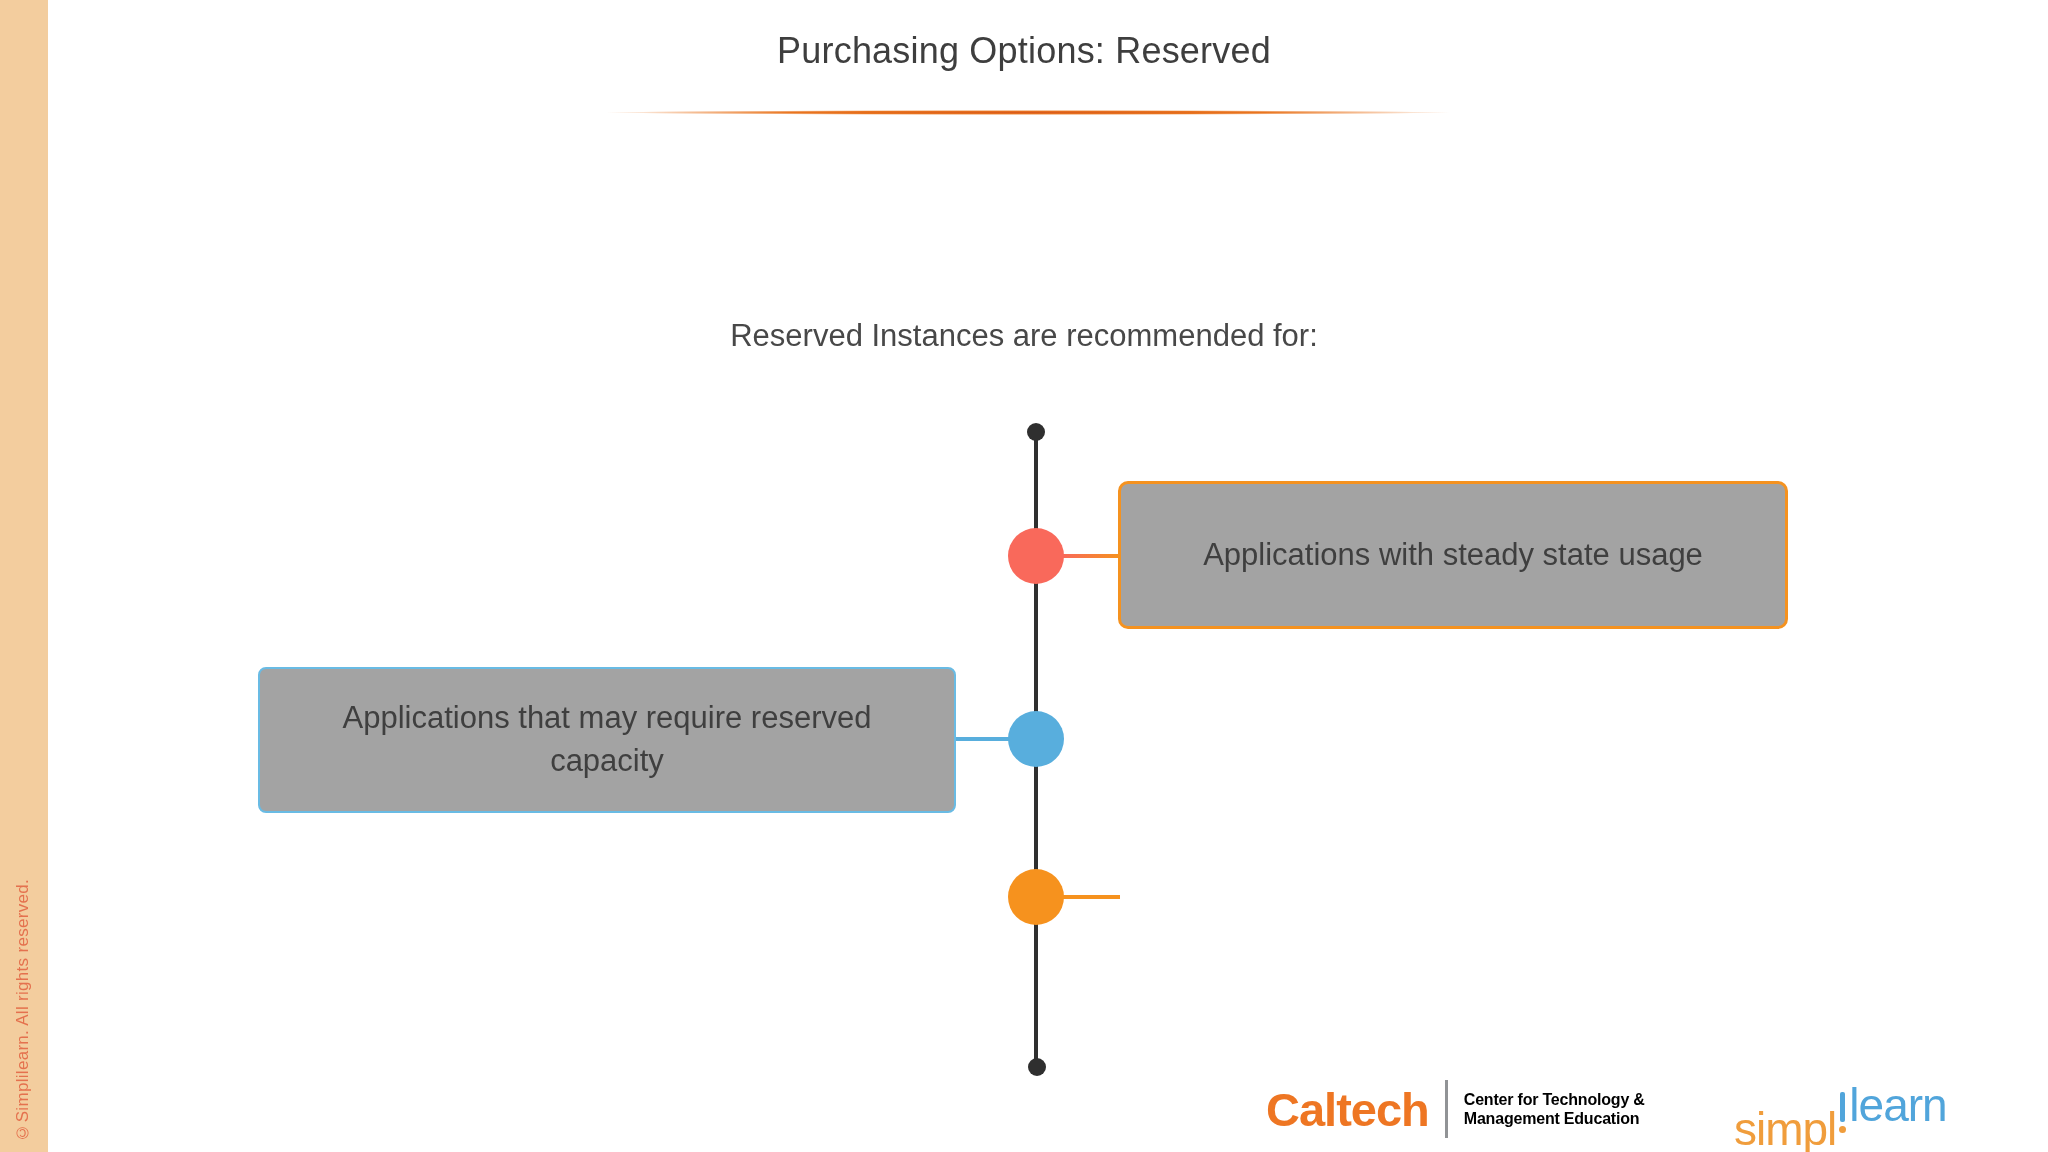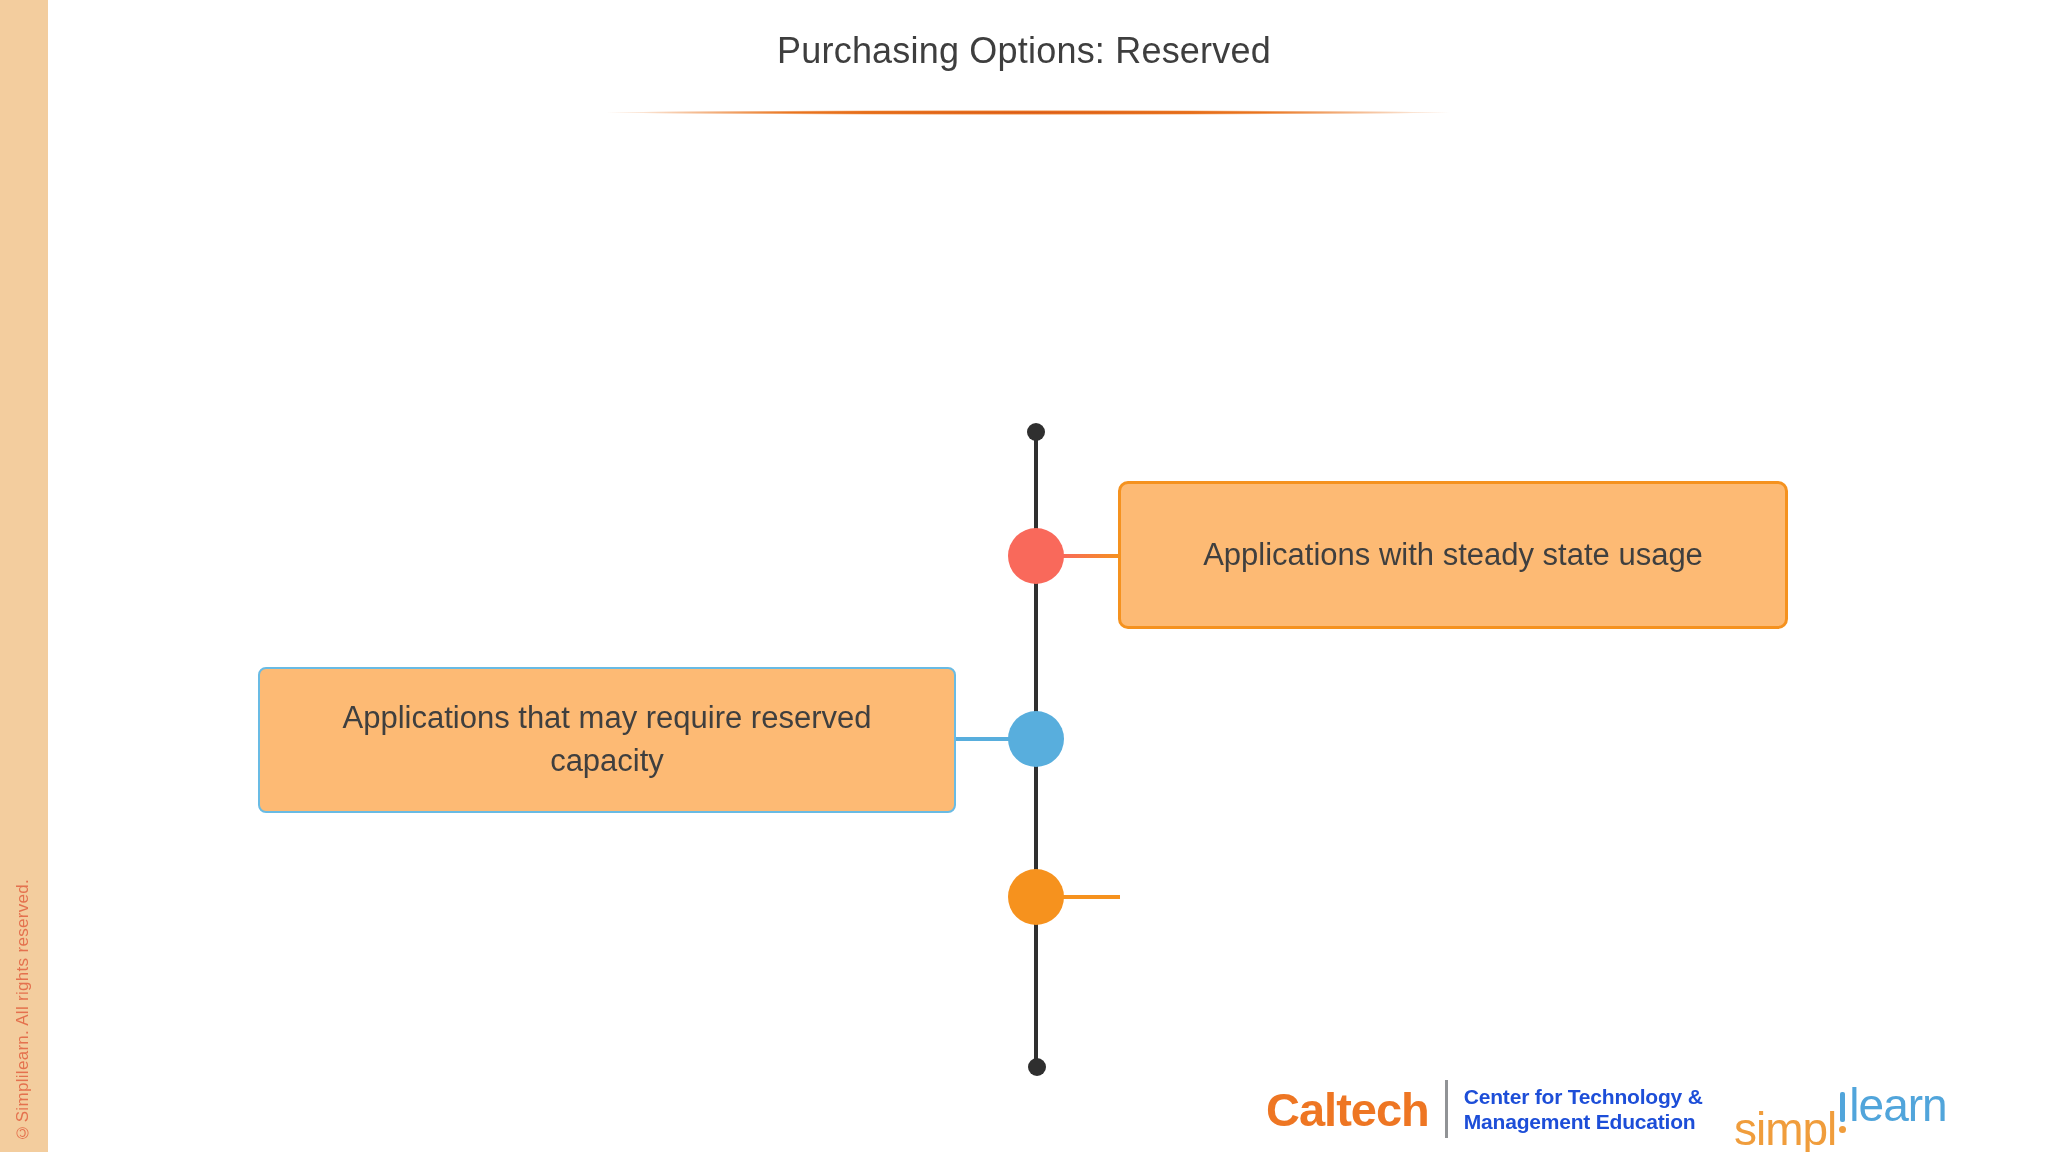--- a/index.html
+++ b/index.html
@@ -50,53 +50,54 @@
   .tl-marker.m0{left:1008px;top:528px;background:#F9695B;}
   .tl-marker.m1{left:1008px;top:711px;background:#58AEDD;}
   .tl-marker.m2{left:1008px;top:869px;background:#F6921E;}
 
   .tl-connector{position:absolute;height:4px;}
   .tl-connector.c0{left:1062px;top:554px;width:58px;background:linear-gradient(to right,#F9695B,#F5921E);}
   .tl-connector.c1{left:955px;top:737px;width:55px;background:#58AEDD;}
   .tl-connector.c2{left:1062px;top:895px;width:58px;background:#F6921E;}
 
   .tl-box{
-    position:absolute;background:#fdba74;
+    position:absolute;background:#a3a3a3;
     display:flex;align-items:center;justify-content:center;
     text-align:center;font-size:31px;line-height:1.38;color:#3F3F3F;
     box-sizing:border-box;
   }
   .tl-box.b0{left:1118px;top:481px;width:670px;height:148px;border:3px solid #F5921F;border-radius:10px;padding:0 20px;}
   .tl-box.b1{left:258px;top:667px;width:698px;height:146px;border:2px solid #69BBE4;border-radius:8px;padding:0 40px;}
   .tl-box.b2{left:1118px;top:826px;width:670px;height:150px;border:3px solid #F5921F;border-radius:10px;padding:0 22px;}
 
   
   .caltech{position:absolute;left:1266px;top:1080px;display:flex;align-items:center;gap:16px;}
   .caltech-name{font-size:47px;font-weight:700;color:#EE7623;letter-spacing:-1px;}
   .caltech-divider{width:3px;height:58px;background:#919396;}
-  .caltech-sub{font-size:21px;font-weight:700;color:#1d4ed8;line-height:1.2;letter-spacing:-.2px;}
+  .caltech-sub{font-size:16px;font-weight:700;color:#000000;line-height:1.2;letter-spacing:-.2px;}
 
   .simplilearn{position:absolute;left:1734px;top:1078px;font-size:46px;font-weight:400;display:flex;align-items:flex-start;}
   .sl-orange{color:#F09D3C;letter-spacing:-1px;margin-top:24px;}
   .sl-blue{color:#51A5DB;letter-spacing:-1px;text-align:right;}
   .sl-inv-i{position:relative;display:inline-block;width:13px;height:58px;}
   .sl-inv-i .stem{position:absolute;left:4px;top:14px;width:5px;height:30px;background:#51A5DB;border-radius:2px;}
   .sl-inv-i .dot{position:absolute;left:3px;top:48px;width:7px;height:7px;border-radius:50%;background:#F09D3C;}
 </style>
 </head>
 <body>
 
 <div class="slide">
 
   <div class="strip"></div>
   <div class="copyright">©Simplilearn. All rights reserved.</div>
 
   <div class="title">Purchasing Options: Reserved</div>
   <div class="title-underline"></div>
 
+  <div class="recommended">Reserved Instances are recommended for:</div>
 
   <div class="tl-line"></div>
   <div class="tl-end-dot top"></div>
   <div class="tl-end-dot bottom"></div>
 
   <div class="tl-connector c0"></div>
   <div class="tl-connector c1"></div>
   <div class="tl-connector c2"></div>
 
   <div class="tl-marker m0"></div>

